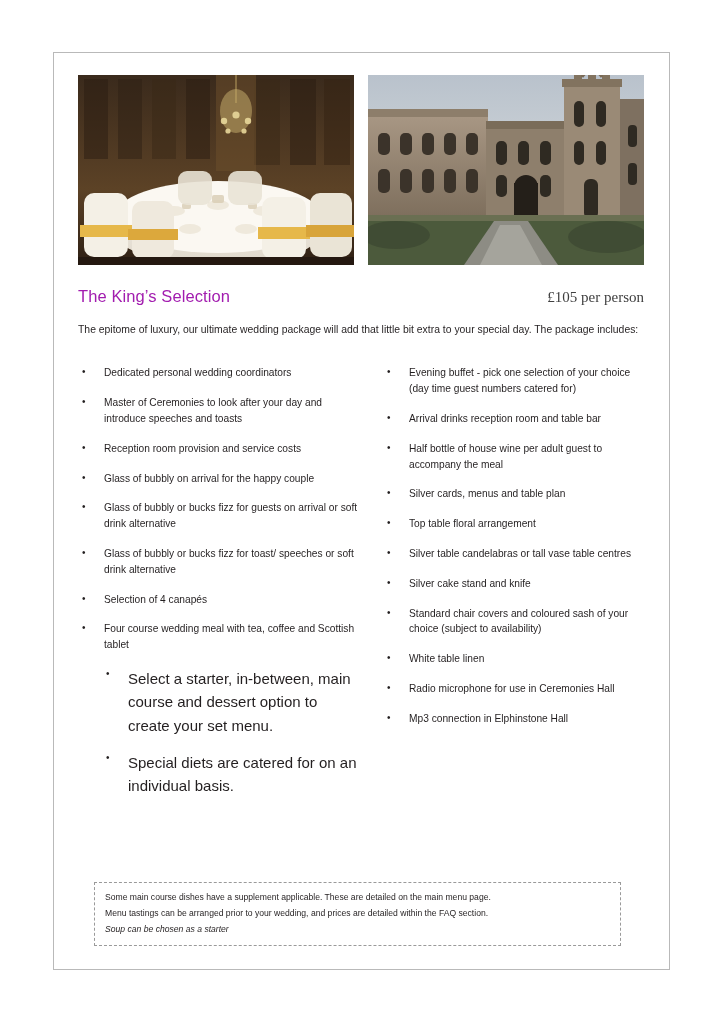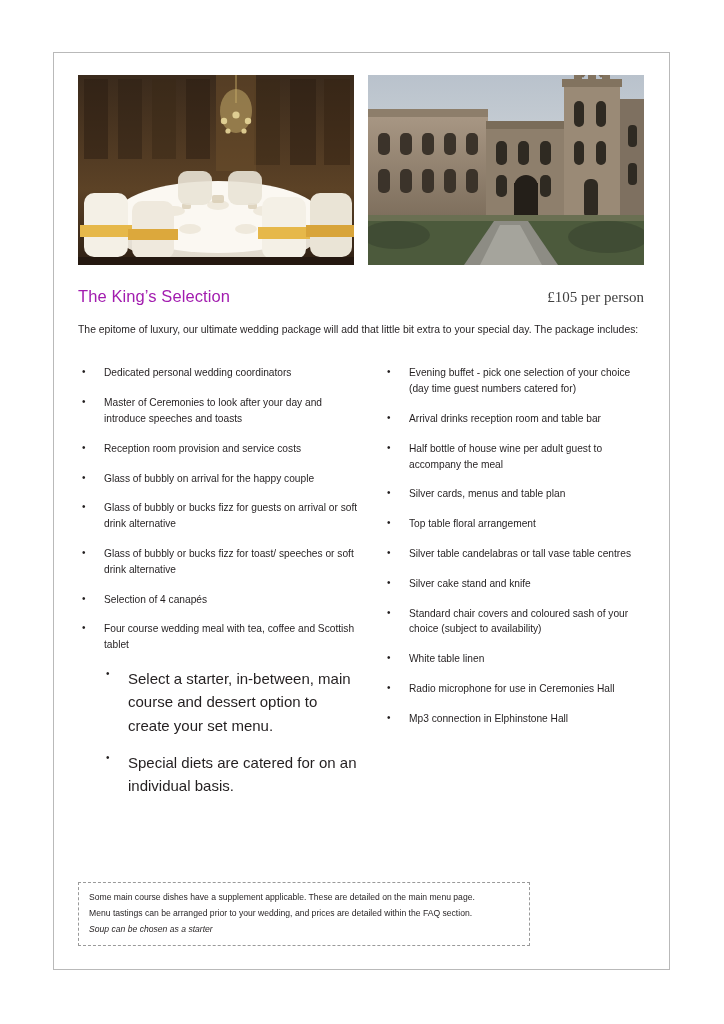--- a/index.html
+++ b/index.html
@@ -116,23 +116,23 @@
     position: absolute;
     left: 4px;
     top: -1px;
     font-size: 10px;
   }
   li.has-sub { margin-bottom: 0; }
   .sub-wrap { padding-left: 24px; }
 
   .notes {
     position: absolute;
-    left: 24px;
+    left: 40px;
     top: 829px;
-    width: 452px;
+    width: 527px;
     box-sizing: border-box;
     border: 1px dashed #9a9a9a;
     padding: 8px 10px 9px 10px;
   }
   .notes p {
     margin: 0 0 2px 0;
     font-size: 8.6px;
     line-height: 1.6;
     color: #231f20;
   }

